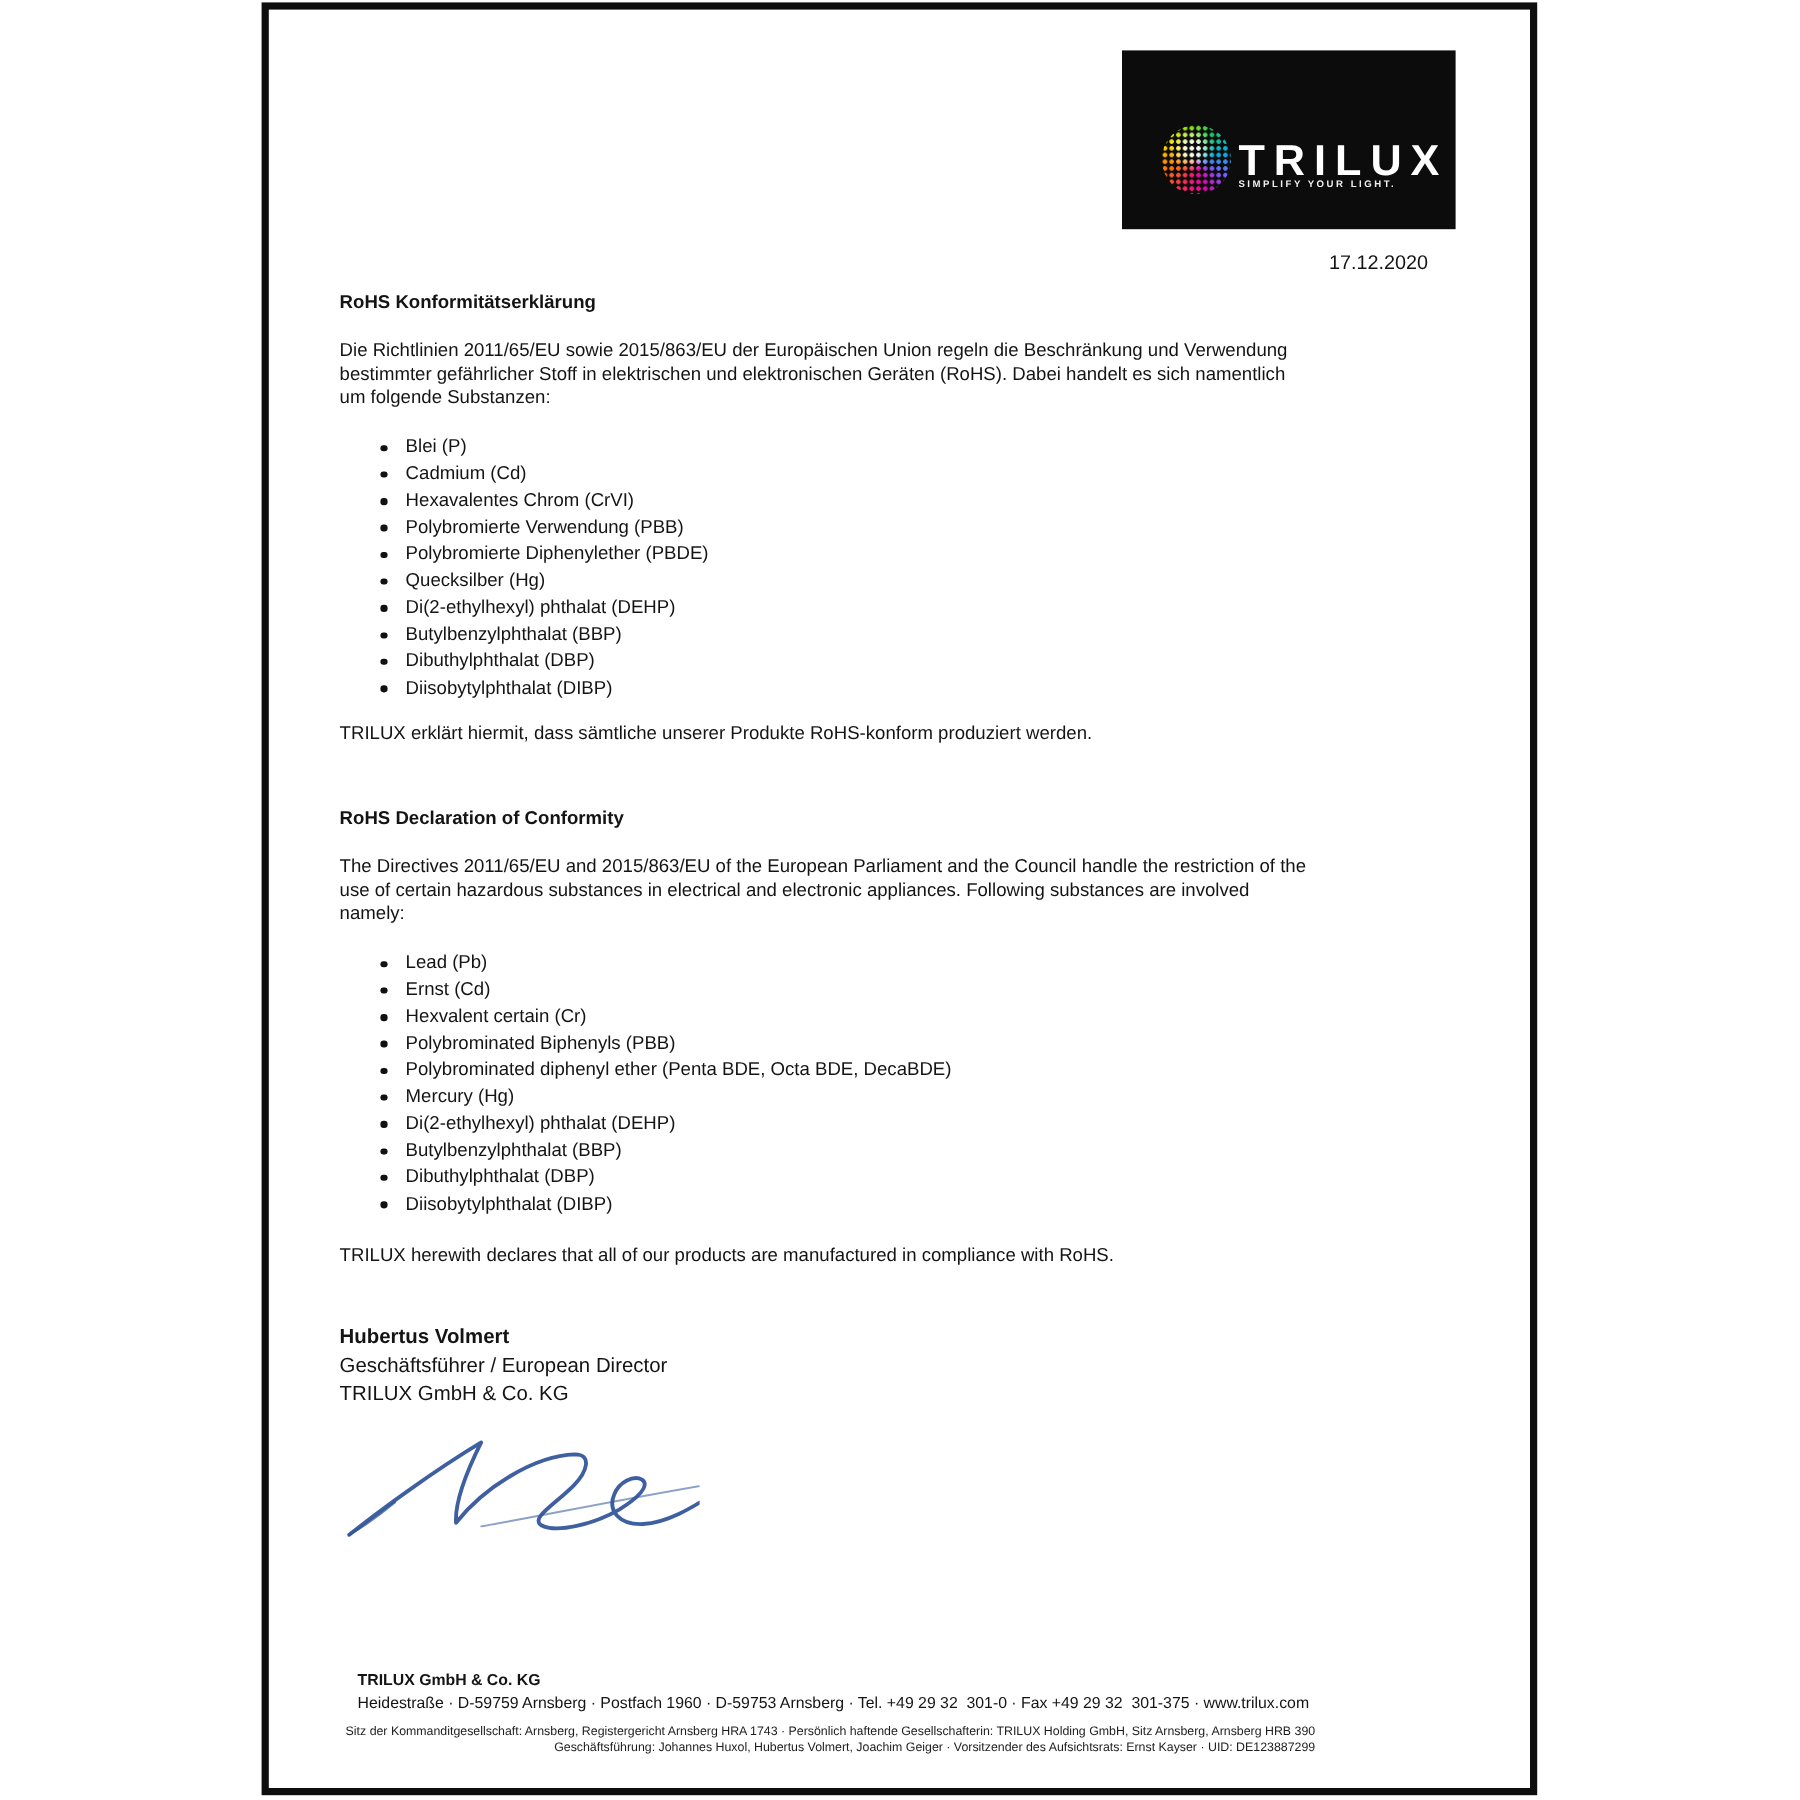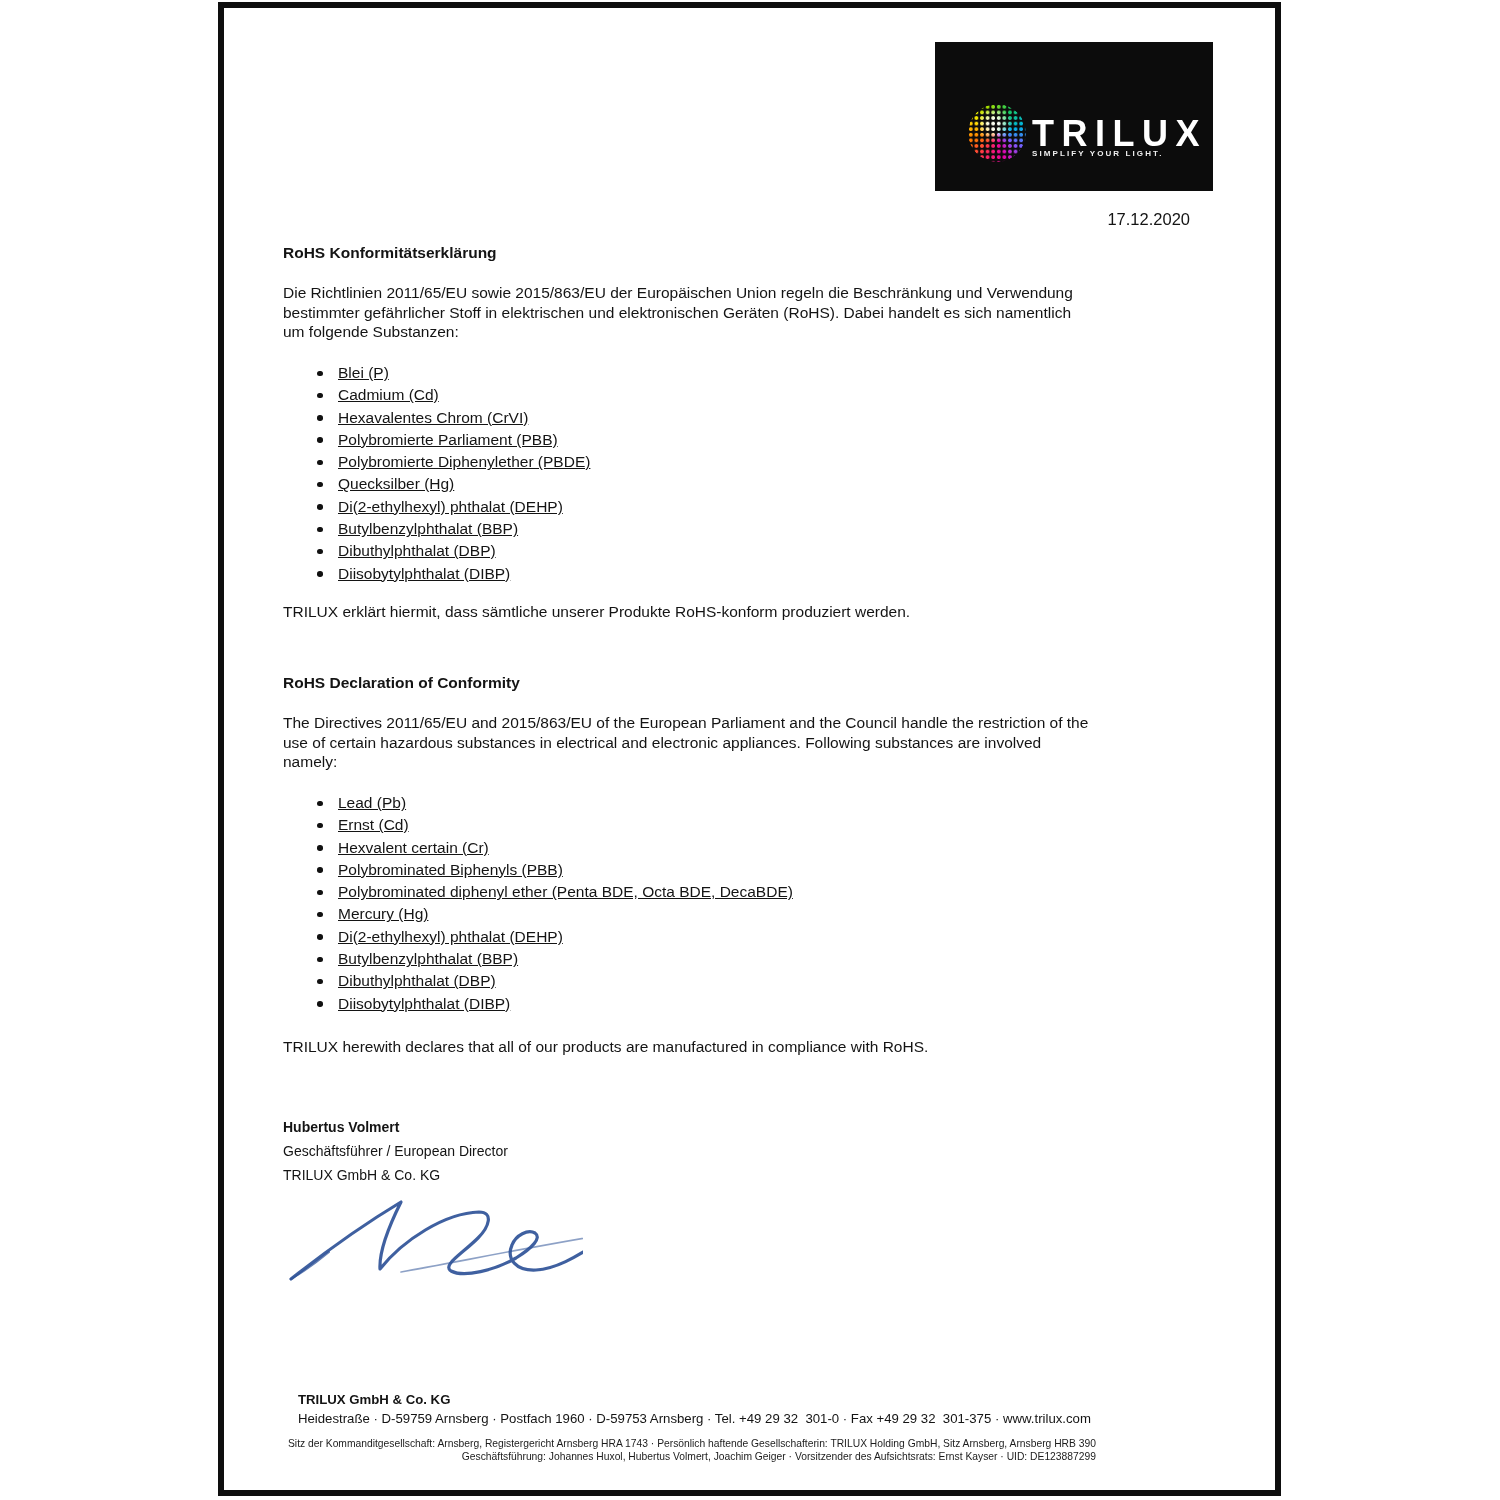--- a/index.html
+++ b/index.html
@@ -39,27 +39,27 @@
   
   .date{
     position:absolute;left:990px;top:210px;width:200px;text-align:right;
     font-size:16.5px;
   }
   
   .h-bold{position:absolute;left:283px;font-size:15.5px;font-weight:700;white-space:pre;}
   .para{position:absolute;left:283px;font-size:15.5px;line-height:19.6px;}
   .para div{white-space:pre;}
   .blist{position:absolute;left:283px;margin:0;padding:0;list-style:none;font-size:15.5px;}
-  .blist li{position:relative;padding-left:55px;line-height:22.3px;white-space:pre;text-decoration:underline;}
+  .blist li{position:relative;padding-left:55px;line-height:22.3px;white-space:pre;}
   .blist li::before{
     content:"";position:absolute;left:34px;top:8.5px;width:5.5px;height:5.5px;
     border-radius:50%;background:#111;
   }
   .closing{position:absolute;left:283px;font-size:15.5px;white-space:pre;}
-  .sig-block{position:absolute;left:283px;top:1102px;font-size:14px;line-height:24px;margin-top:13px;}
+  .sig-block{position:absolute;left:283px;top:1102px;font-size:17px;line-height:24px;}
   .sig-block .sig-name{font-weight:700;}
   .sig-block div{white-space:pre;}
   .signature{position:absolute;left:283px;top:1182px;}
   
   .footer-company{position:absolute;left:298px;top:1392px;font-size:13.2px;font-weight:700;white-space:pre;}
   .footer-address{position:absolute;left:298px;top:1411px;font-size:13.2px;white-space:pre;text-align:right;}
   .footer-legal{position:absolute;left:288px;top:1438px;font-size:10.3px;line-height:12.8px;color:#1c1c1c;}
   .footer-legal div{white-space:pre;text-align:right;}
 </style>
 </head>
@@ -82,21 +82,21 @@
 <div class="para" style="top:283px;">
   <div>Die Richtlinien 2011/65/EU sowie 2015/863/EU der Europäischen Union regeln die Beschränkung und Verwendung</div>
   <div>bestimmter gefährlicher Stoff in elektrischen und elektronischen Geräten (RoHS). Dabei handelt es sich namentlich</div>
   <div>um folgende Substanzen:</div>
 </div>
 
 <ul class="blist" style="top:362px;">
   <li>Blei (P)</li>
   <li>Cadmium (Cd)</li>
   <li>Hexavalentes Chrom (CrVI)</li>
-  <li>Polybromierte Parliament (PBB)</li>
+  <li>Polybromierte Verwendung (PBB)</li>
   <li>Polybromierte Diphenylether (PBDE)</li>
   <li>Quecksilber (Hg)</li>
   <li>Di(2-ethylhexyl) phthalat (DEHP)</li>
   <li>Butylbenzylphthalat (BBP)</li>
   <li>Dibuthylphthalat (DBP)</li>
   <li>Diisobytylphthalat (DIBP)</li>
 </ul>
 
 <div class="closing" style="top:603px;">TRILUX erklärt hiermit, dass sämtliche unserer Produkte RoHS-konform produziert werden.</div>
 

